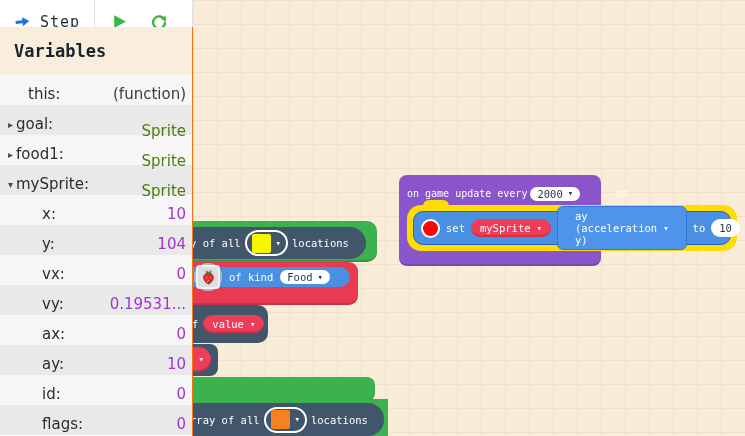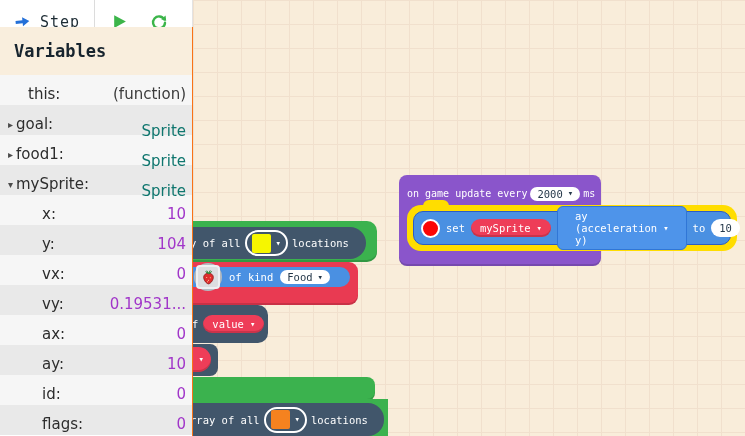--- a/index.html
+++ b/index.html
@@ -48,21 +48,21 @@
   .var-row:nth-child(odd)  { background:#f6f6f6; }
   .var-row:nth-child(even) { background:#e9e9e9; }
   .var-arrow {
     width:16px; padding-left:8px; flex:0 0 16px; font-size:10px; color:#4c4c4c; cursor:pointer;
   }
   .var-label { color:#2d2d2d; white-space:nowrap; }
   .var-row[data-indent="1"] .var-label { padding-left:12px; }
   .var-row[data-indent="2"] .var-label { padding-left:26px; }
   .var-value { flex:1; text-align:right; white-space:nowrap; }
   .var-value[data-type="function"] { color:#3c3c3c; }
-  .var-value[data-type="sprite"]   { color:#0f766e;margin-top:13px; }
+  .var-value[data-type="sprite"]   { color:#4d7c0f;margin-top:13px; }
   .var-value[data-type="number"]   { color:#a136c9; }
   
   .blk { position:absolute; font-family:"DejaVu Sans Mono", monospace; color:#fff; }
   .row { display:flex; align-items:center; }
   .caret { font-size:9px; line-height:1; }
   .purple { background:#8a55cb; }
   .green  { background:#3bb24e; }
   .slate  { background:#41566b; }
   .redblk { background:#e93a52; }
   .blueblk{ background:#4a90e2; }
@@ -144,21 +144,21 @@
   <span class="btxt">locations</span>
 </div>
 
 <div class="blk purple shade" style="left:399px; top:175px; width:202px; height:91px; border-radius:8px;"></div>
 <div class="blk row" style="left:407px; top:181px; height:25px; gap:3px;">
   <span class="btxt" style="font-size:10px;">on game update every</span>
   <span class="whitepill">
     <span>2000</span>
     <span class="caret">▾</span>
   </span>
-  <span class="btxt" style="font-size:10px;">ms</span>
+  <span class="btxt" style="font-size:10px;margin-left:33px;">ms</span>
 </div>
 
 <div class="blk" style="left:423px; top:200px; width:26px; height:12px; background:#ffdd00; border-radius:6px 6px 0 0;"></div>
 <div class="blk" style="left:407px; top:205px; width:330px; height:46px; background:#ffdd00; border-radius:14px;"></div>
 <div class="blk blueblk row" style="left:413px; top:211px; width:318px; height:34px; border-radius:10px; border:1px solid #2c5cc5; padding-left:7px; gap:6px;">
   <span style="width:19px; height:19px; border-radius:50%; background:#fb0606; border:2px solid #ffffff; flex:0 0 19px;"></span>
   <span class="btxt">set</span>
   <span class="redpill">
     <span>mySprite</span>
     <span class="caret">▾</span>

